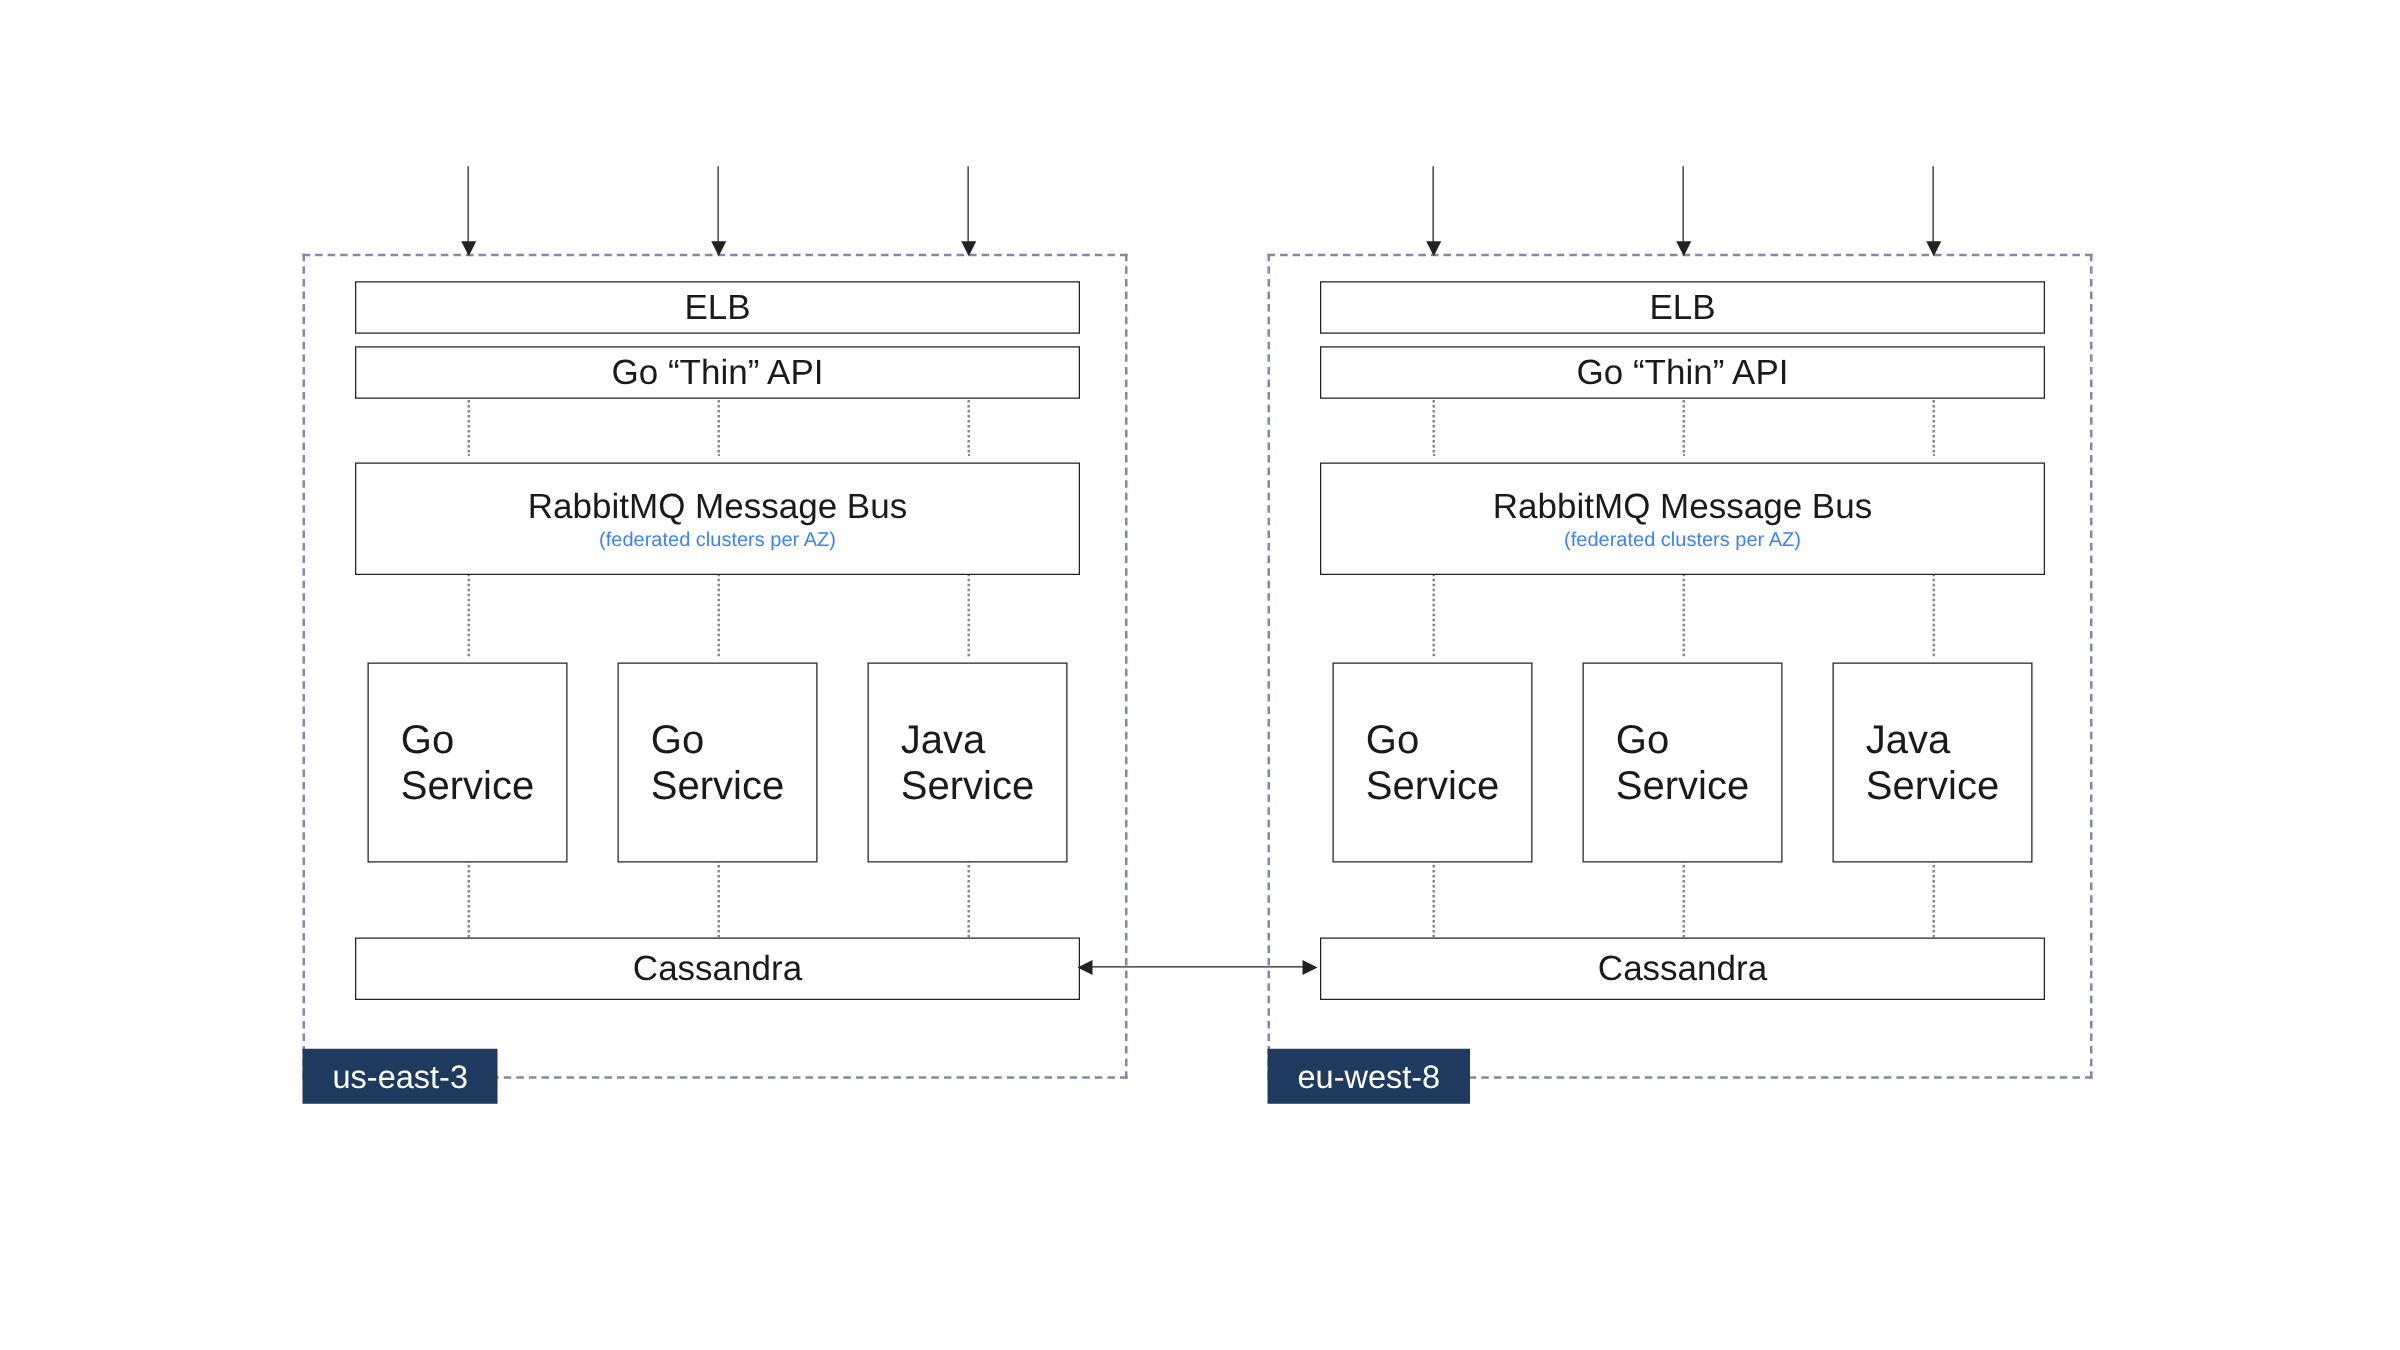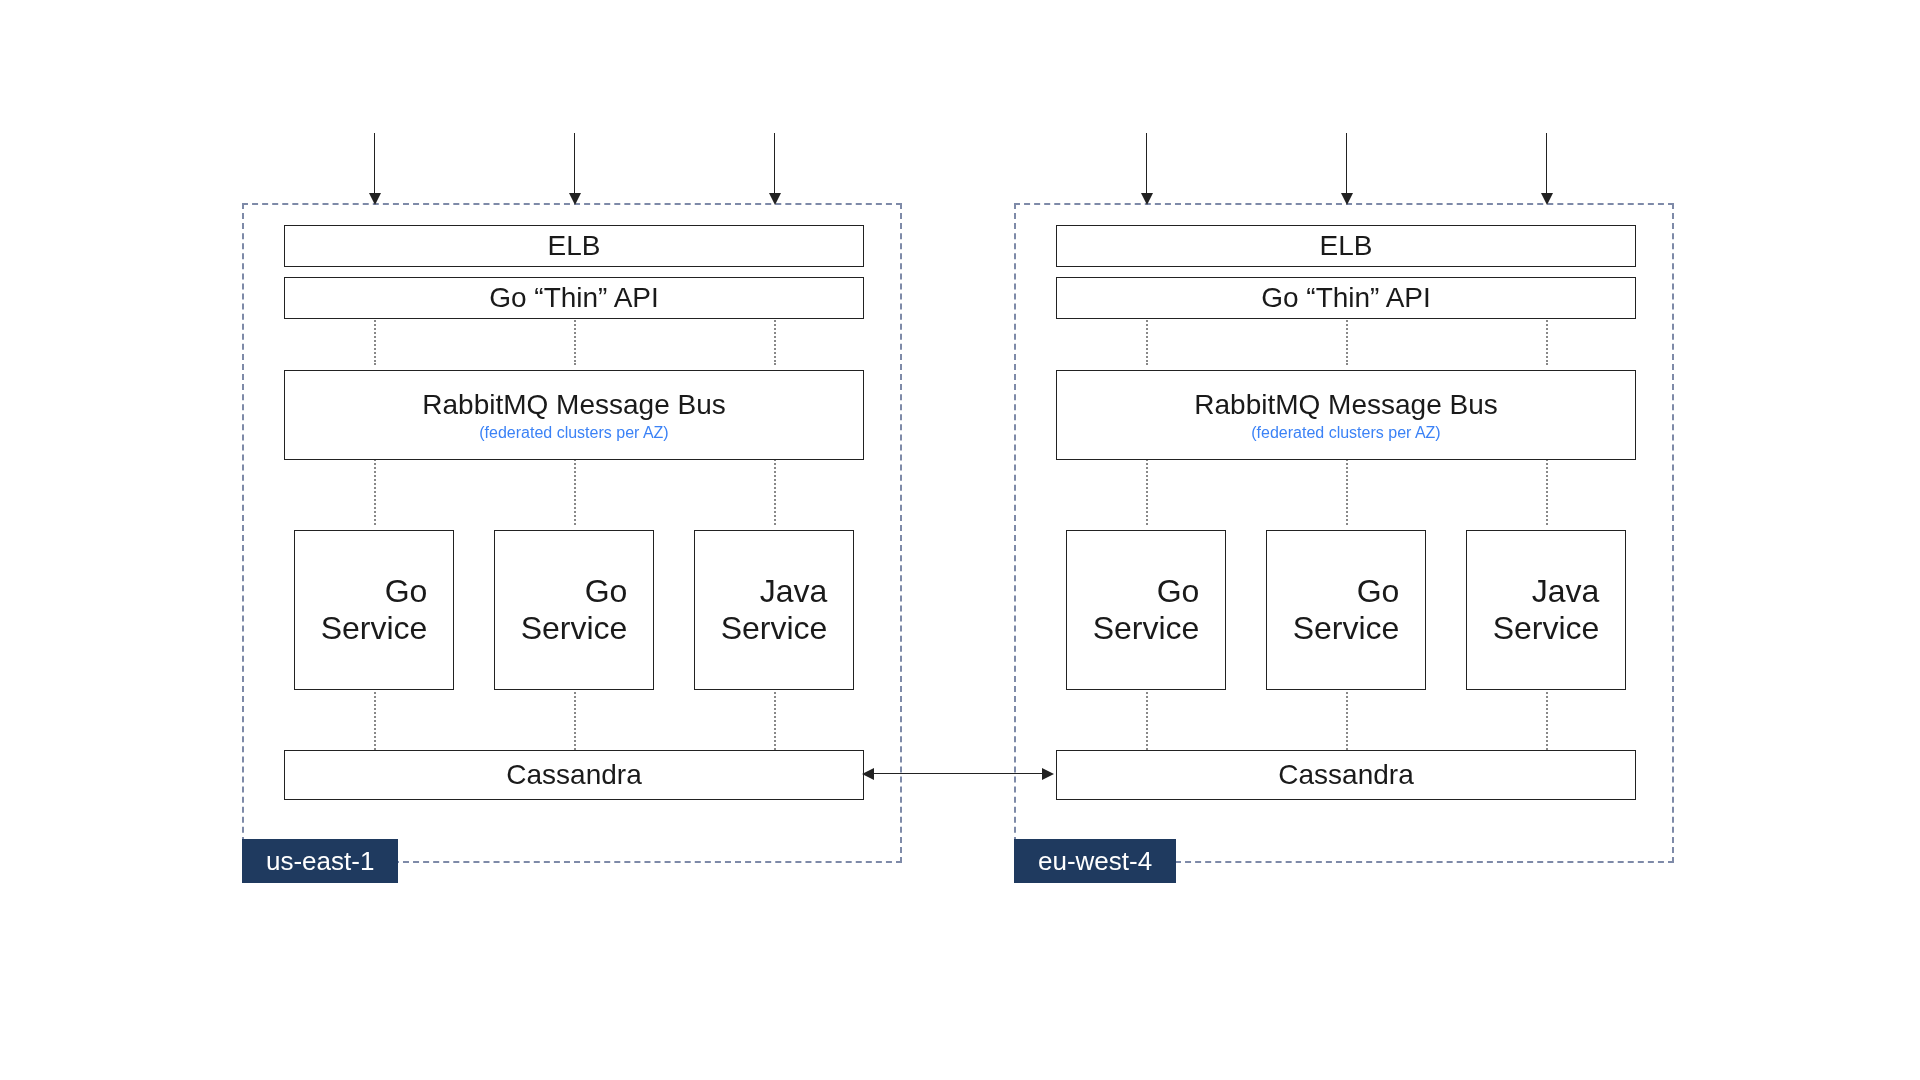--- a/index.html
+++ b/index.html
@@ -1,21 +1,21 @@
 <!DOCTYPE html>
 <html><head>
 <meta charset="utf-8">
 <style>
   html,body{margin:0;padding:0;width:1920px;height:1080px;background:#fff;font-family:"Segoe UI",Arial,sans-serif;color:#1a1a1a}
   .stage{position:absolute;left:50%;top:50%;width:1536px;height:864px;transform:translate(-50%,-50%)}
   .region{position:absolute;top:95px;width:660px;height:660px;border:2px dashed #7e8aa8;box-sizing:border-box}
   .region.left{left:50px}
   .region.right{left:822px}
   .region-label{position:absolute;bottom:-22px;left:-2px;height:44px;padding:0 24px;background:#1f3a5f;color:#fff;font-size:26px;display:flex;align-items:center;box-sizing:border-box}
-  .box{position:absolute;border:1.5px solid #222;background:#fff;display:flex;flex-direction:column;align-items:center;justify-content:center;text-align:right;box-sizing:border-box}
+  .box{position:absolute;border:1.5px solid #222;background:#fff;display:flex;flex-direction:column;align-items:center;justify-content:center;text-align:left;box-sizing:border-box}
   .box .title{font-size:28px;line-height:1.2}
   .box .sub{font-size:16px;color:#3b82f6;margin-top:2px}
   .box.svc .title{font-size:32px;line-height:1.15}
   .arrow-in{position:absolute;width:0;height:70px;border-left:1.5px solid #222;top:-72px}
   .arrow-in::after{content:"";position:absolute;left:-6px;bottom:-2px;border-left:6px solid transparent;border-right:6px solid transparent;border-top:12px solid #222}
   .vline{position:absolute;width:0;border-left:2px dotted #888}
   .hconn{position:absolute;height:0;border-top:1.5px solid #222}
   .hconn::before,.hconn::after{content:"";position:absolute;top:-6px;border-top:6px solid transparent;border-bottom:6px solid transparent}
   .hconn::before{left:-2px;border-right:12px solid #222}
   .hconn::after{right:-2px;border-left:12px solid #222}
@@ -64,21 +64,21 @@
     </div>
     <div class="box svc" style="left:450px;top:325px;width:160px;height:160px">
       <span class="title"><span>Java</span><br><span>Service</span></span>
     </div>
 
     <div class="box" style="left:40px;top:545px;width:580px;height:50px">
       <span class="title">Cassandra</span>
     </div>
 
     <div class="region-label">
-      <span>us-east-1</span>
+      <span>us-east-3</span>
     </div>
   </div>
 
   <div class="region right">
     <div class="arrow-in" style="left:130px"></div>
     <div class="arrow-in" style="left:330px"></div>
     <div class="arrow-in" style="left:530px"></div>
 
     <div class="vline" style="left:130px;top:100px;height:60px"></div>
     <div class="vline" style="left:330px;top:100px;height:60px"></div>
@@ -109,19 +109,19 @@
       <span class="title"><span>Go</span><br><span>Service</span></span>
     </div>
     <div class="box svc" style="left:450px;top:325px;width:160px;height:160px">
       <span class="title"><span>Java</span><br><span>Service</span></span>
     </div>
     <div class="box" style="left:40px;top:545px;width:580px;height:50px">
       <span class="title">Cassandra</span>
     </div>
 
     <div class="region-label">
-      <span>eu-west-4</span>
+      <span>eu-west-8</span>
     </div>
   </div>
 
   <div class="hconn" style="left:672px;top:665px;width:188px"></div>
 
 </div>
 
 </body></html>

